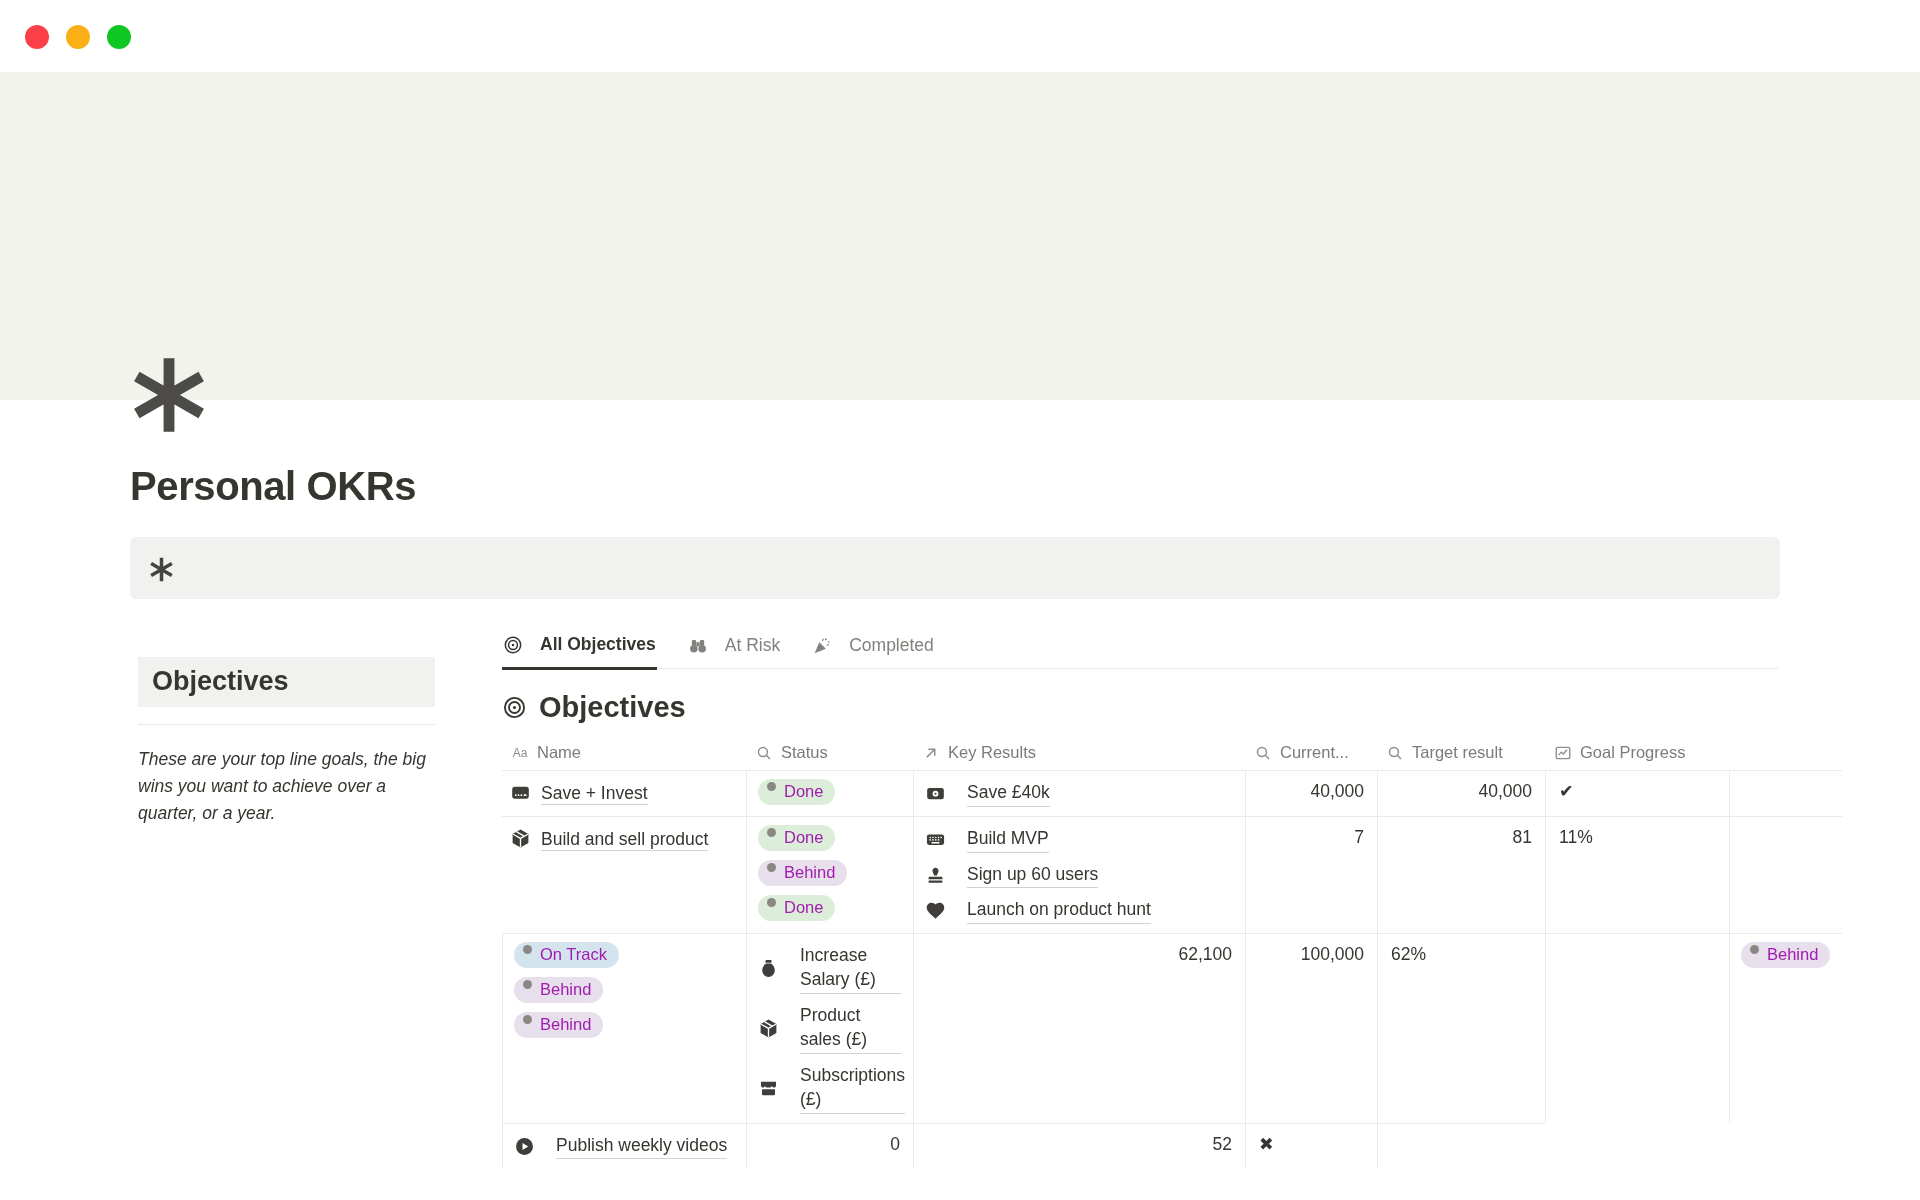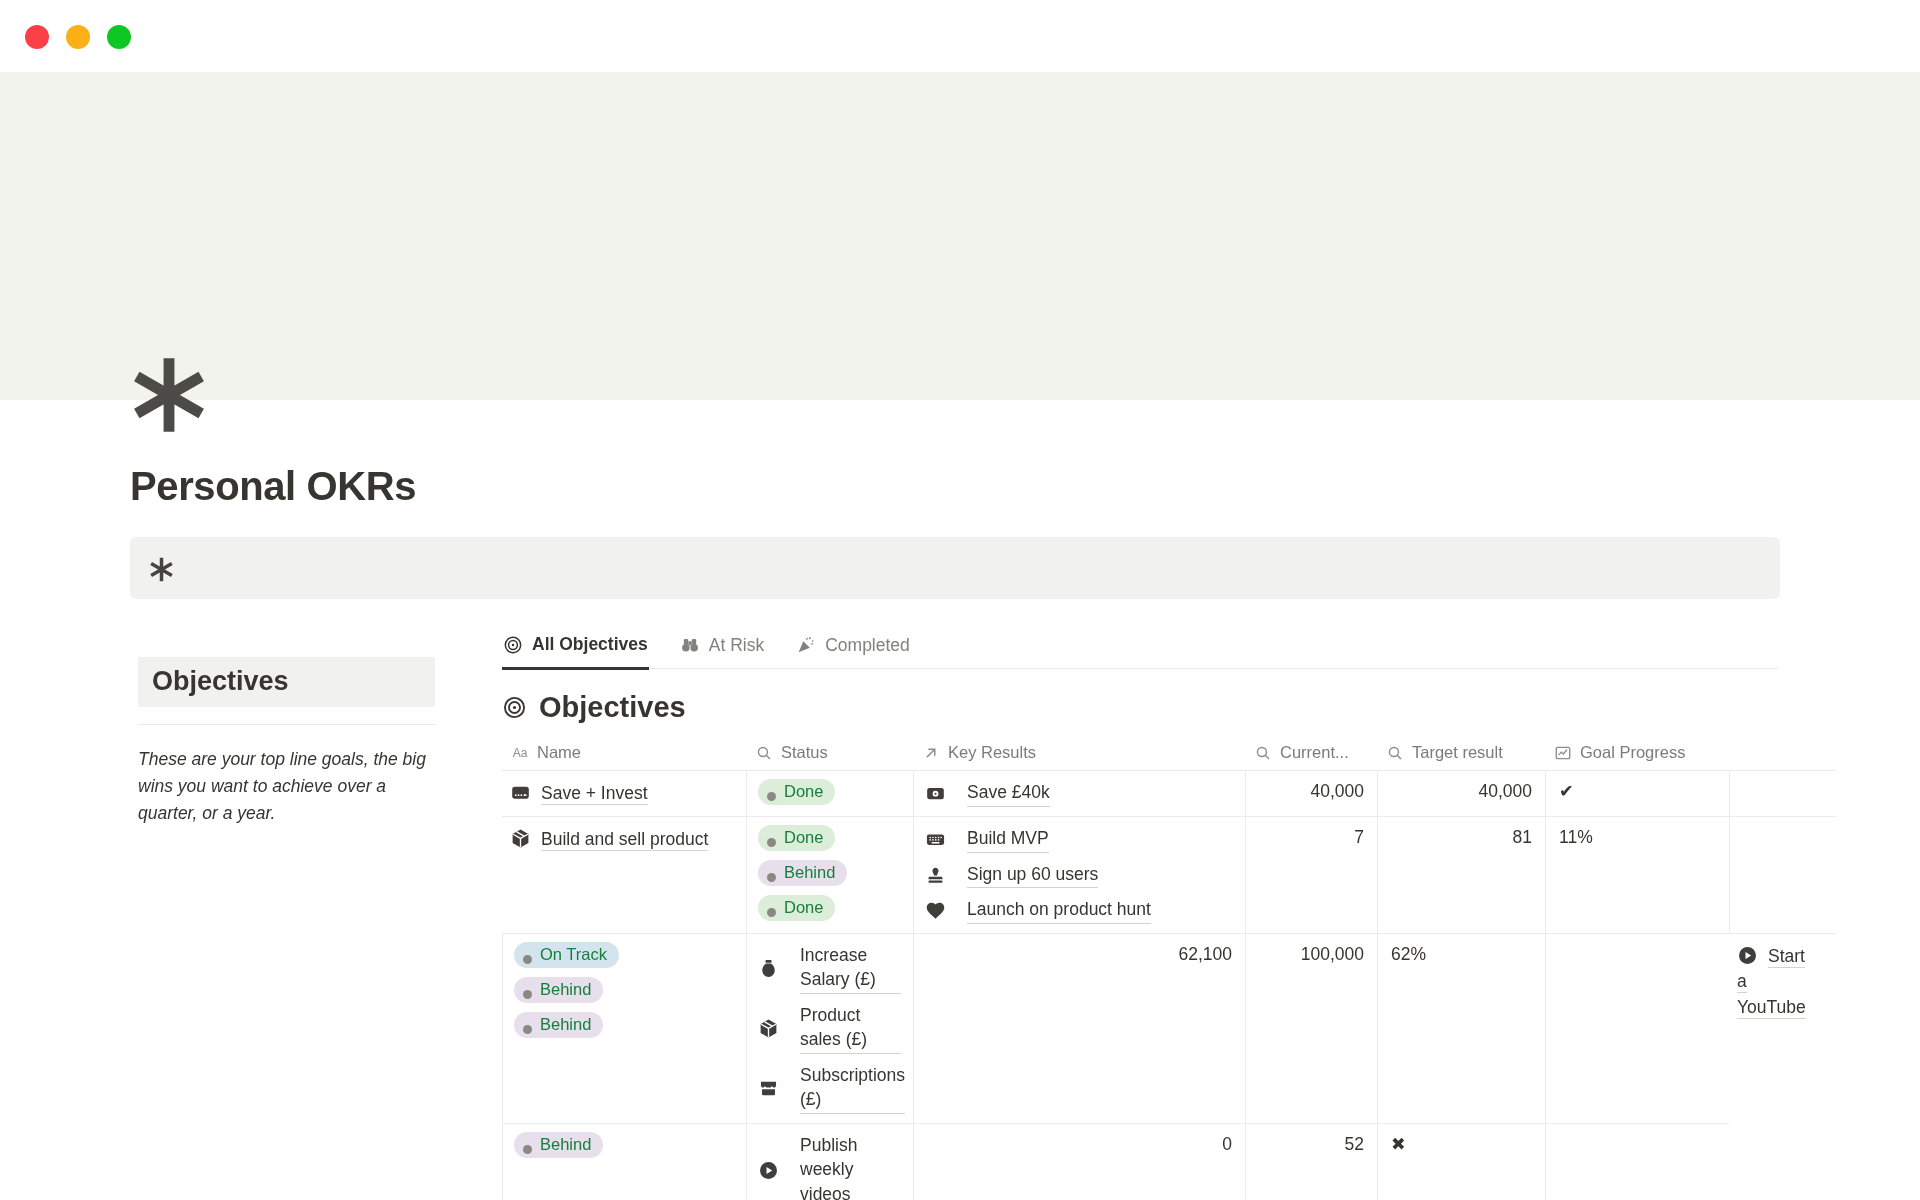--- a/index.html
+++ b/index.html
@@ -20,21 +20,21 @@
     display:flex; gap:17px; font-size:17px; line-height:1.64; color:#37352f; }
   .callout .icn-lg { width:27px; height:27px; color:#454440; flex:none; margin-top:3px; }
   .callout .icn-lg svg { width:100%; height:100%; }
   .columns { display:flex; margin-top:28px; margin-left:8px; }
   .sidebar { width:297px; flex:none; margin-top:30px; }
   .sidebar-heading { background:#f1f1ef; padding:9px 14px 10px; font-size:27px; font-weight:700; }
   .sidebar-divider { border:none; border-top:1px solid #e8e8e6; margin:17px 0 0; }
   .sidebar-desc { margin-top:21px; font-style:italic; font-size:17.5px; line-height:1.54; }
   .main { margin-left:67px; width:1276px; flex:none; }
   .tabs { display:flex; gap:30px; border-bottom:1px solid #e9e9e7; }
-  .tab { display:flex; gap:9px; align-items:center; padding:7px 1px 12px; font-size:17.5px;
+  .tab { display:flex; gap:17px; align-items:flex-end; padding:7px 1px 12px; font-size:17.5px;
     color:#82817d; font-weight:500; cursor:pointer; }
   .tab .icn { color:#82817d; }
   .tab.active { color:#37352f; font-weight:700; border-bottom:3px solid #37352f; margin-bottom:-2px; }
   .tab.active .icn { color:#37352f; }
   .section-head { margin-top:22px; display:flex; gap:12px; align-items:center; }
   .section-head .icn-md { width:25px; height:25px; color:#37352f; }
   .section-head .icn-md svg { width:100%; height:100%; }
   .section-title { font-size:29px; font-weight:700; }
   .grid { display:grid; grid-template-columns:244px 167px 332px 132px 168px 184px 1fr; margin-top:12px; }
   .hcell { display:flex; gap:8px; align-items:center; padding:7px 8px 8px 9px;
@@ -42,22 +42,22 @@
   .hcell .icn { width:18px; height:18px; color:#8e8d89; }
   .icn { display:inline-flex; width:20px; height:20px; flex:none; align-items:center; justify-content:center; }
   .icn svg { width:100%; height:100%; }
   .aa { font-size:12px; color:#8e8d89; font-weight:500; }
   .cell { border-top:1px solid #ebebe9; font-size:17.5px; }
   .vl { border-left:1px solid #ebebe9; }
   .c-name { padding:10px 30px 10px 8px; line-height:1.45; }
   .c-name .icn { width:21px; height:21px; color:#3f3e3a; vertical-align:-4px; margin-right:10px;
     display:inline-flex; }
   .c-status { padding:8px 12px 8px 11px; display:flex; flex-direction:column; gap:9px; align-items:flex-start; }
-  .pill { display:inline-flex; align-items:flex-end; gap:8px; border-radius:999px; padding:3px 12px 4px 9px;
-    font-size:16.5px; color:#15803d; cursor:pointer; }
+  .pill { display:inline-flex; align-items:flex-start; gap:8px; border-radius:999px; padding:3px 12px 4px 9px;
+    font-size:16.5px; color:#a21caf; cursor:pointer; }
   .pill-green { background:#dcedda; }
   .pill-purple { background:#e7dfec; }
   .pill-blue { background:#d4e4ee; }
   .dot { width:9px; height:9px; border-radius:50%; background:#8a8883; flex:none; }
   .c-kr { padding:9px 12px 9px 11px; }
   .kr { display:flex; gap:21px; align-items:center; margin-bottom:9px; line-height:1.4; }
   .kr:last-child { margin-bottom:0; }
   .kr .icn { width:21px; height:21px; color:#3f3e3a; }
   .ulink { border-bottom:1.5px solid #d4d2cc; padding-bottom:1px; cursor:pointer; }
   .c-num { padding:10px 13px; text-align:right; }
@@ -338,26 +338,20 @@
                   <path d="M4.6 12.8h14.8v5.4c0 .9-.7 1.6-1.6 1.6H6.2c-.9 0-1.6-.7-1.6-1.6Z"></path>
                 </svg>
               </span>
               <span class="ulink">Subscriptions (£)</span>
             </div>
           </div>
           <div class="cell c-num vl">62,100</div>
           <div class="cell c-num vl">100,000</div>
           <div class="cell c-prog vl">62%</div>
           <div class="cell vl"></div>
-          <div class="cell c-name"><span class="icn">
-              <svg viewBox="0 0 24 24">
-                <circle cx="12" cy="12" r="9.7" fill="currentColor"></circle>
-                <path d="M9.7 8.1 16.2 12l-6.5 3.9Z" fill="#fff"></path>
-              </svg>
-            </span><span class="ulink">Start a YouTube</span></div>
           <div class="cell c-status vl">
             <span class="pill pill-purple">
               <span class="dot"></span>
               <span>Behind</span>
             </span>
           </div>
           <div class="cell c-kr vl">
             <div class="kr">
               <span class="icn">
                 <svg viewBox="0 0 24 24">

